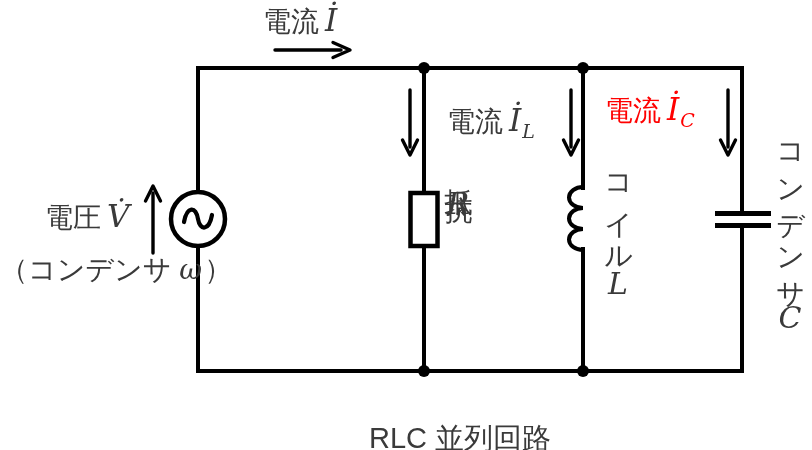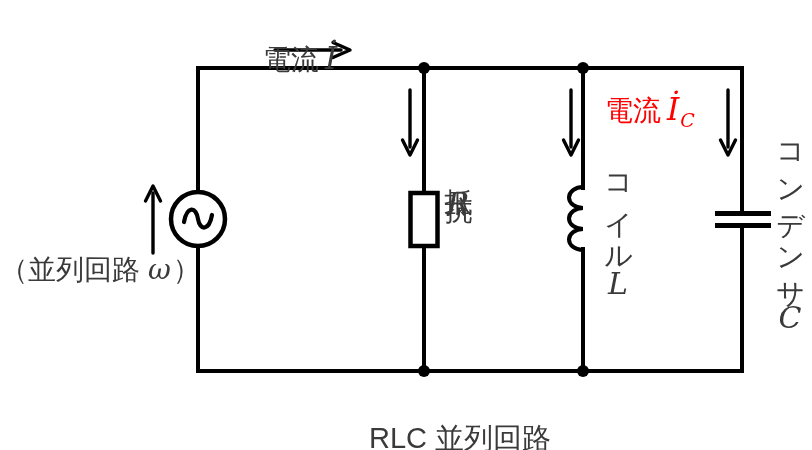--- a/index.html
+++ b/index.html
@@ -86,30 +86,36 @@
     <g>
       <line class="arrow" x1="728" y1="90" x2="728" y2="147"></line>
       <polyline class="arrow" points="720.5,140 728,155 735.5,140"></polyline>
     </g>
     <g>
       <line class="arrow" x1="153" y1="253" x2="153" y2="193"></line>
       <polyline class="arrow" points="145.5,201 153,186 160.5,201"></polyline>
     </g>
   </svg>
 
-  <div class="lbl" style="left:263px;top:3px;margin-top:38px;">
+  <div class="lbl" style="left:263px;top:3px;">
     <span>電流</span><span class="sym">İ</span>
   </div>
 
+  <div class="lbl" style="left:447px;top:103px;">
+    <span>電流</span><span class="sym">İ</span><span class="sub">L</span>
+  </div>
   <div class="lbl red" style="left:605px;top:92px;">
     <span>電流</span><span class="sym">İ</span><span class="sub">C</span>
   </div>
 
+  <div class="lbl" style="left:45px;top:199px;">
+    <span>電圧</span><span class="sym">V̇</span>
+  </div>
   <div class="lbl" style="left:0px;top:254px;">
-    <span>（並列回路</span><span class="omega">ω</span><span>）</span>
+    <span>（コンデンサ</span><span class="omega">ω</span><span>）</span>
   </div>
 
   <div class="vlabel" style="left:444px;top:166px;">
     <span class="vjp ls8">抵抗</span>
     <span class="vsym">R</span>
   </div>
   <div class="vlabel" style="left:604px;top:157px;">
     <span class="vjp ls3">コイル</span>
     <span class="vsym">L</span>
   </div>

